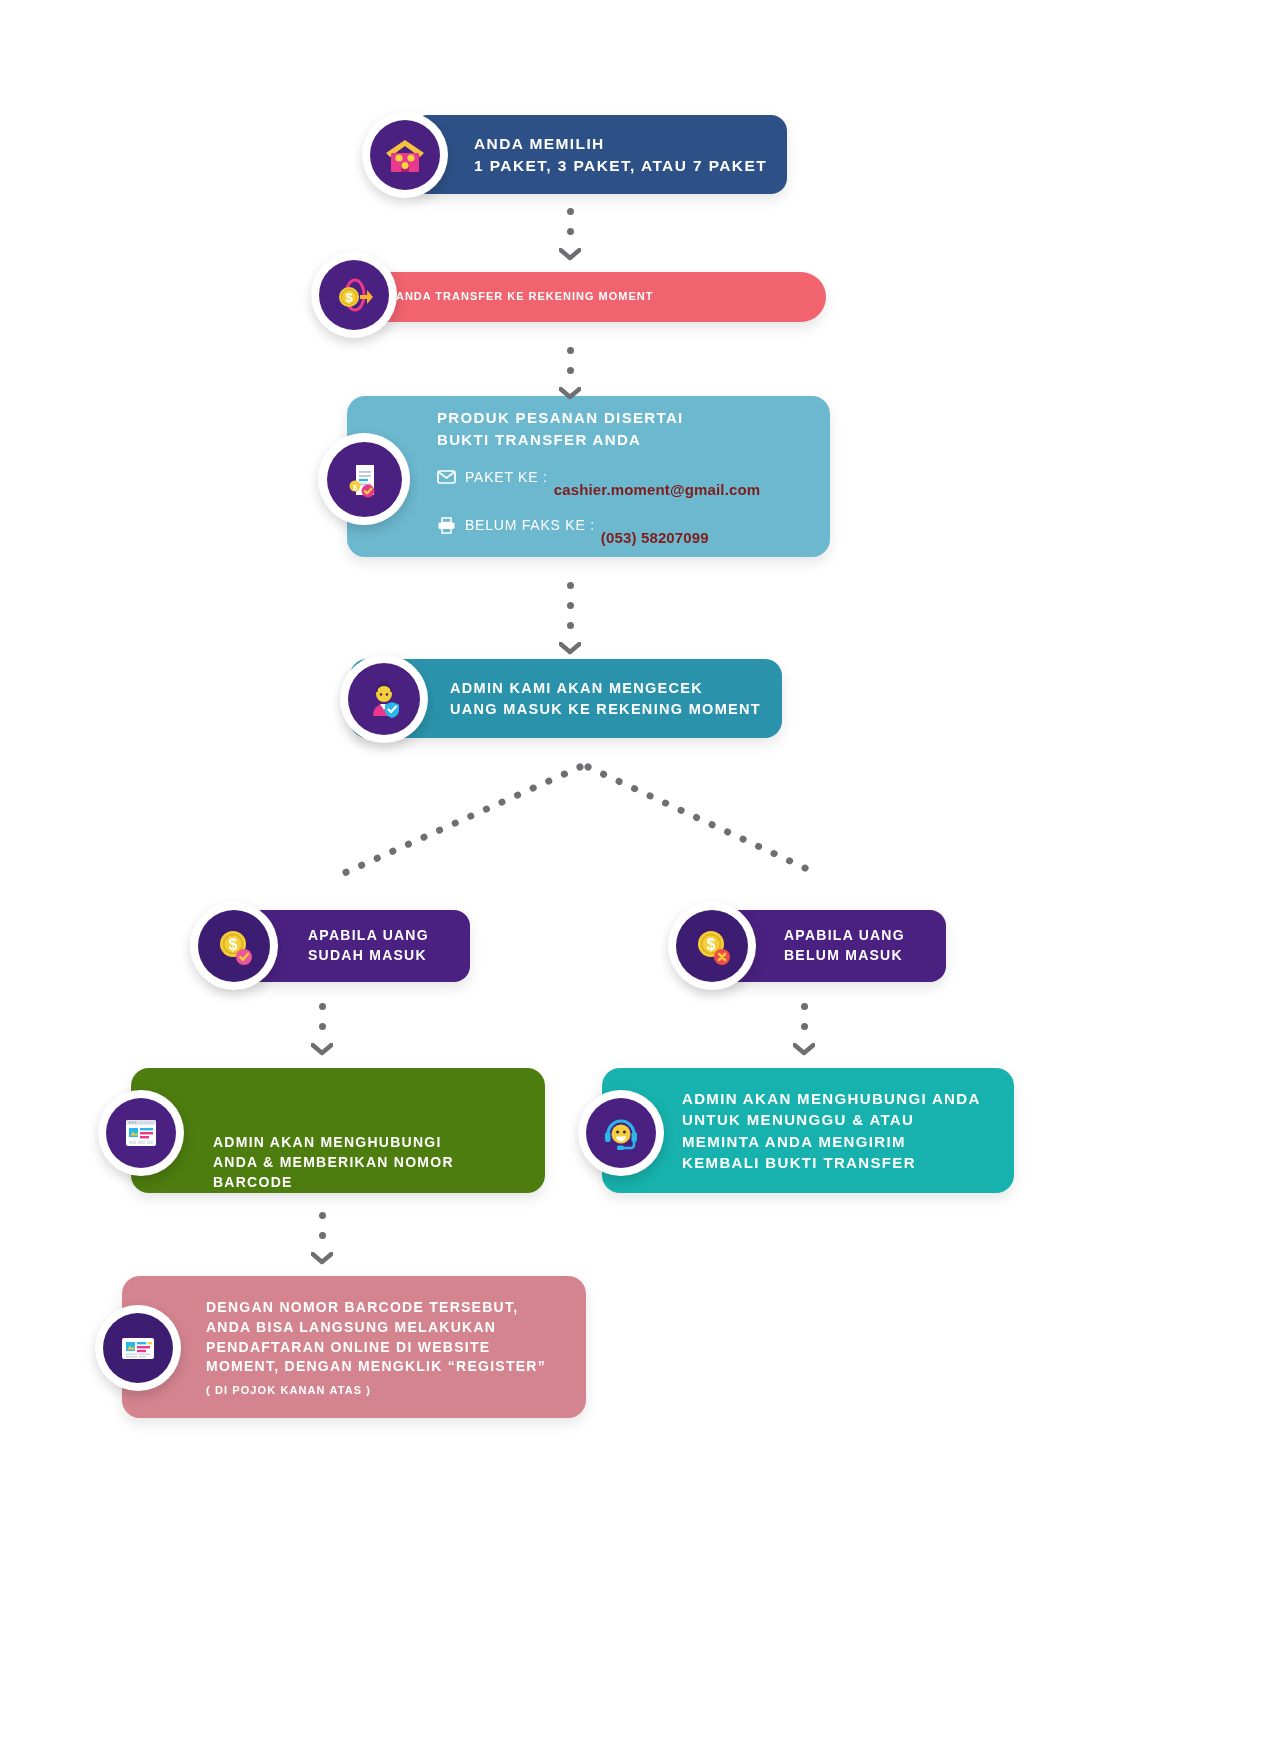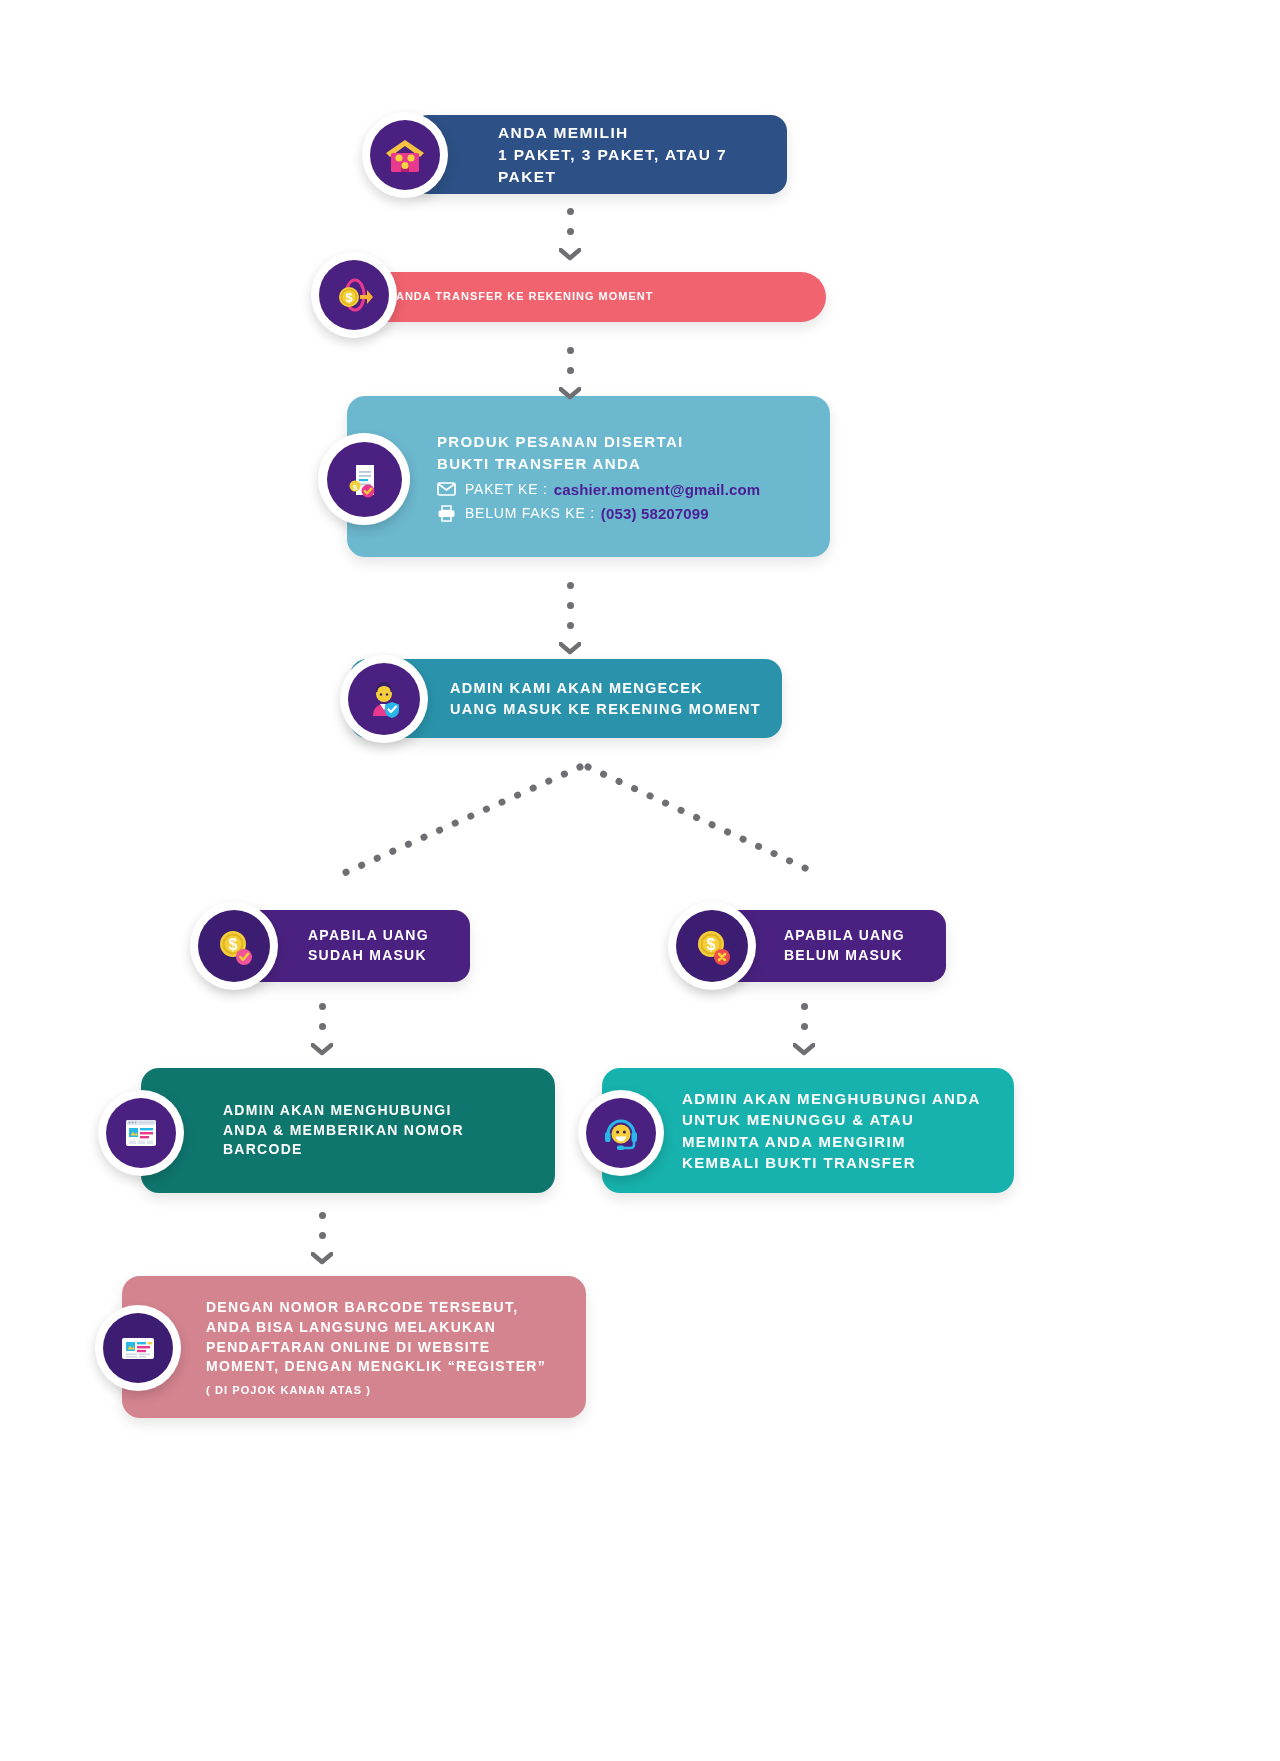--- a/index.html
+++ b/index.html
@@ -50,29 +50,29 @@
   .branch{position:absolute;z-index:1;}
 
   
   .caption{
     color:#ffffff;font-weight:bold;letter-spacing:.10em;font-size:11px;
     margin-top:7px;text-transform:uppercase;
   }
   .inline-row{display:flex;align-items:center;margin-top:7px;}
   .inline-row .ic{margin-right:9px;display:flex;align-items:center;}
   .lab{color:#ffffff;letter-spacing:.055em;font-size:14px;font-weight:400;}
-  .val{color:#4c1d95;letter-spacing:.01em;font-size:15px;font-weight:bold;margin-left:6px;}
+  .val{color:#7f1d1d;letter-spacing:.01em;font-size:15px;font-weight:bold;margin-left:6px;margin-top:24px;}
 </style>
 </head>
 <body>
 
 <div class="stage">
 
   <div class="bar" style="left:412px;top:115px;width:375px;height:79px;background:#2d5186;">
-    <div class="bar-text" style="margin-left:86px;font-size:15.5px;">
+    <div class="bar-text" style="margin-left:62px;font-size:15.5px;">
       <div>ANDA MEMILIH</div>
       <div>1 PAKET, 3 PAKET, ATAU 7 PAKET</div>
     </div>
   </div>
   <div class="badge" style="left:362px;top:112px;width:86px;height:86px;">
     <div class="disc" style="width:70px;height:70px;">
       <svg width="44" height="44" viewBox="0 0 44 44" aria-hidden="true">
         <polygon points="22,7 41,20 37,24 22,13 7,24 3,20" fill="#f5c242"></polygon>
         <rect x="8" y="20" width="28" height="19" rx="1.5" fill="#e8398d"></rect>
         <rect x="18" y="30" width="8" height="9" fill="#b51f72"></rect>
@@ -225,21 +225,21 @@
   <div class="conn" style="left:311px;top:1003px;">
     <div class="dotv"></div>
     <div class="dotv"></div>
     <div class="chev">
       <svg width="22" height="13" viewBox="0 0 22 13">
           <path d="M1.6 2 L11 10 L20.4 2" stroke="#6e6e73" stroke-width="4.5" fill="none" stroke-linecap="round" stroke-linejoin="round"></path>
         </svg>
     </div>
   </div>
 
-  <div class="bar" style="left:141px;top:1068px;width:414px;height:125px;background:#0f766e;border-radius:18px;">
+  <div class="bar" style="left:131px;top:1068px;width:414px;height:125px;background:#4d7c0f;border-radius:18px;align-items:flex-end;">
     <div class="bar-text" style="margin-left:82px;font-size:14px;">
       <div>ADMIN AKAN MENGHUBUNGI</div>
       <div>ANDA &amp; MEMBERIKAN NOMOR</div>
       <div>BARCODE</div>
     </div>
   </div>
   <div class="badge" style="left:98px;top:1090px;width:86px;height:86px;">
     <div class="disc" style="width:70px;height:70px;">
       <svg width="44" height="44" viewBox="0 0 44 44" aria-hidden="true">
         <rect x="7" y="9" width="30" height="26" rx="2" fill="#ffffff"></rect>

